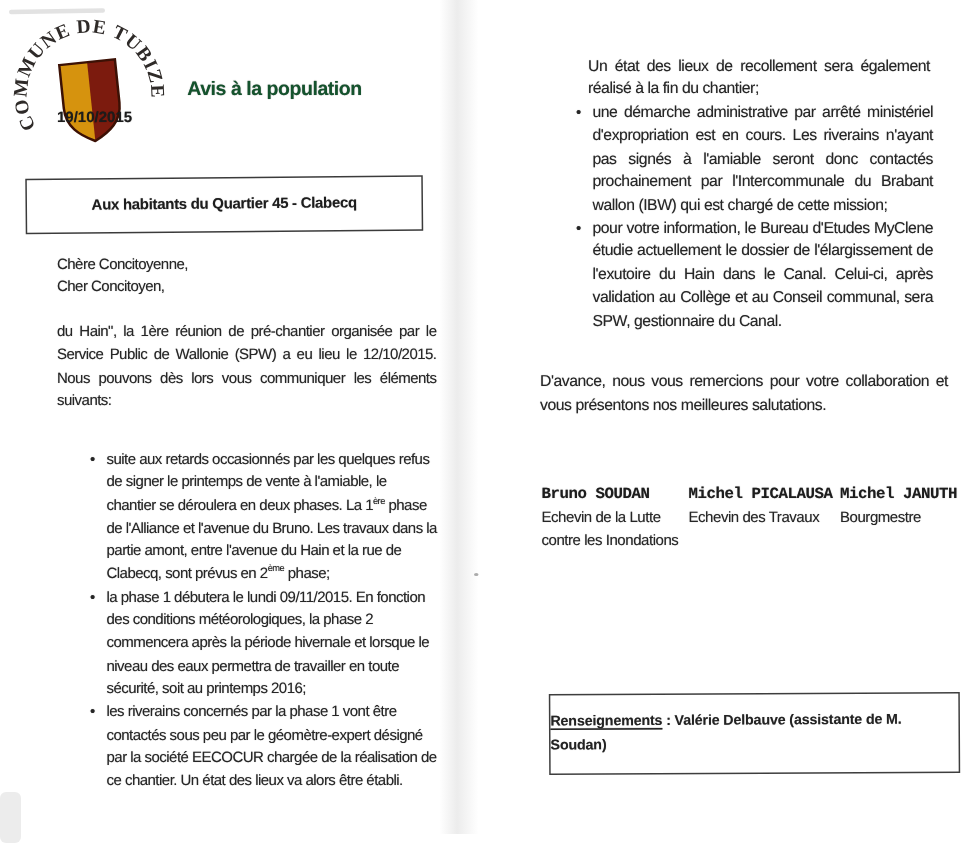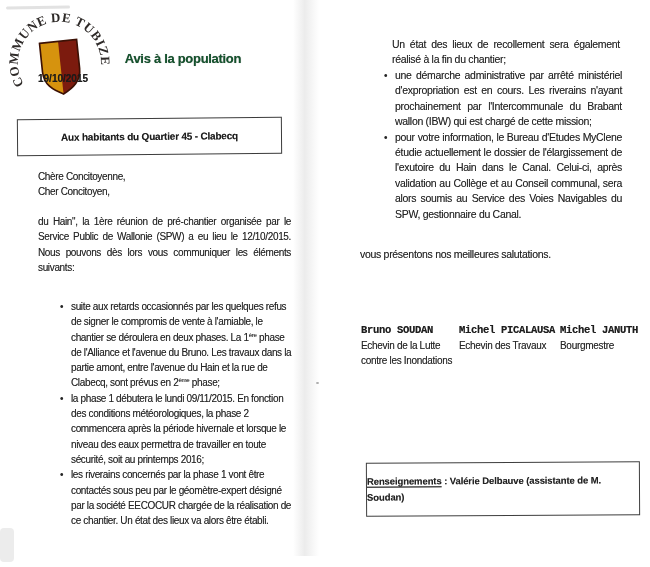--- a/index.html
+++ b/index.html
@@ -108,21 +108,21 @@
       <div class="line j">Service Public de Wallonie (SPW) a eu lieu le 12/10/2015.</div>
       <div class="line j">Nous pouvons dès lors vous communiquer les éléments</div>
       <div class="line">suivants:</div>
     </div>
 
   <div id="left-bullets" class="ink">
       <div class="brow">
         <span class="dot">•</span>
         <div>
           <div class="line">suite aux retards occasionnés par les quelques refus</div>
-          <div class="line">de signer le compromis de vente à l'amiable, le</div>
+          <div class="line">de signer le printemps de vente à l'amiable, le</div>
           <div class="line">chantier se déroulera en deux phases. La 1<sup>ère</sup> phase</div>
           <div class="line">de l'Alliance et l'avenue du Bruno. Les travaux dans la</div>
           <div class="line">partie amont, entre l'avenue du Hain et la rue de</div>
           <div class="line">Clabecq, sont prévus en 2<sup>ème</sup> phase;</div>
         </div>
       </div>
       <div class="brow">
         <span class="dot">•</span>
         <div>
           <div class="line">la phase 1 débutera le lundi 09/11/2015. En fonction</div>
@@ -150,38 +150,39 @@
       <div class="line j">Un état des lieux de recollement sera également</div>
       <div class="line">réalisé à la fin du chantier;</div>
     </div>
 
   <div id="right-bullets" class="ink">
       <div class="brow">
         <span class="dot">•</span>
         <div>
           <div class="line j">une démarche administrative par arrêté ministériel</div>
           <div class="line j">d'expropriation est en cours. Les riverains n'ayant</div>
+          <div class="line j">pas signés à l'amiable seront donc contactés</div>
           <div class="line j">prochainement par l'Intercommunale du Brabant</div>
           <div class="line">wallon (IBW) qui est chargé de cette mission;</div>
         </div>
       </div>
       <div class="brow">
         <span class="dot">•</span>
         <div>
           <div class="line j">pour votre information, le Bureau d'Etudes MyClene</div>
           <div class="line j">étudie actuellement le dossier de l'élargissement de</div>
           <div class="line j">l'exutoire du Hain dans le Canal. Celui-ci, après</div>
           <div class="line j">validation au Collège et au Conseil communal, sera</div>
-          <div class="line j">alors soumis au Service des Voies Navigables du</div>
           <div class="line">SPW, gestionnaire du Canal.</div>
         </div>
       </div>
     </div>
 
   <div id="closing" class="ink">
+      <div class="line j">D'avance, nous vous remercions pour votre collaboration et</div>
       <div class="line">vous présentons nos meilleures salutations.</div>
     </div>
 
   <div class="sig-col ink" id="sig-1">
     <div class="sig-name line">Bruno SOUDAN</div>
     <div class="line">Echevin de la Lutte</div>
     <div class="line">contre les Inondations</div>
   </div>
   <div class="sig-col ink" id="sig-2">
     <div class="sig-name line">Michel PICALAUSA</div>

